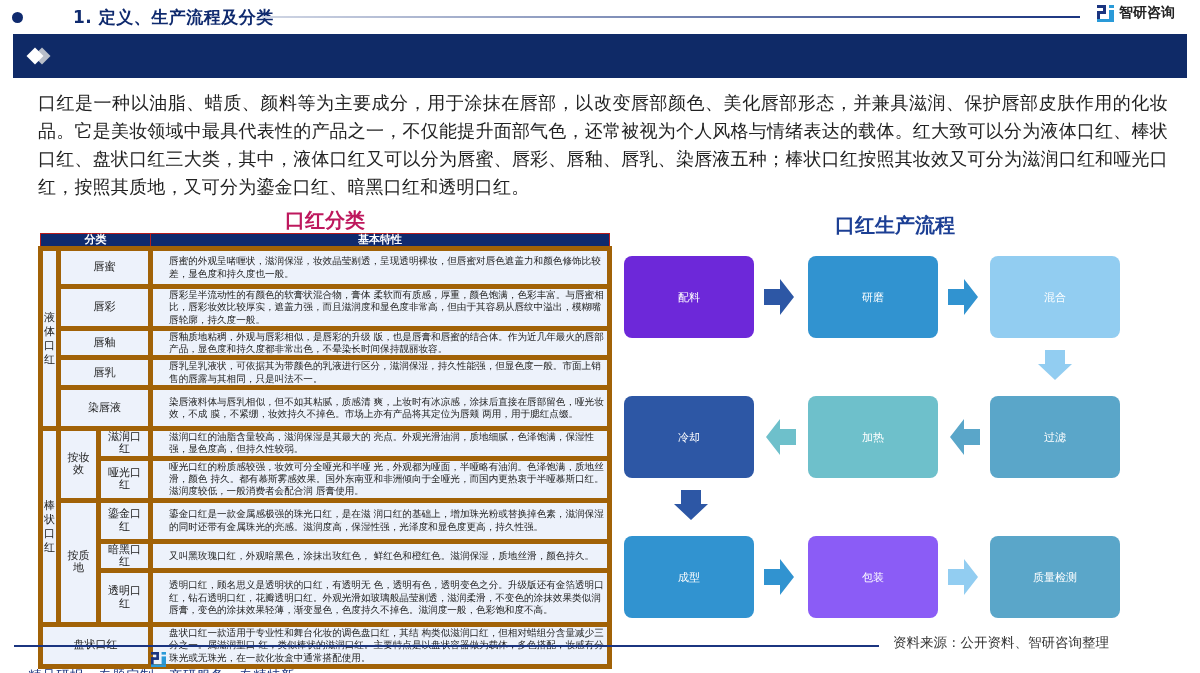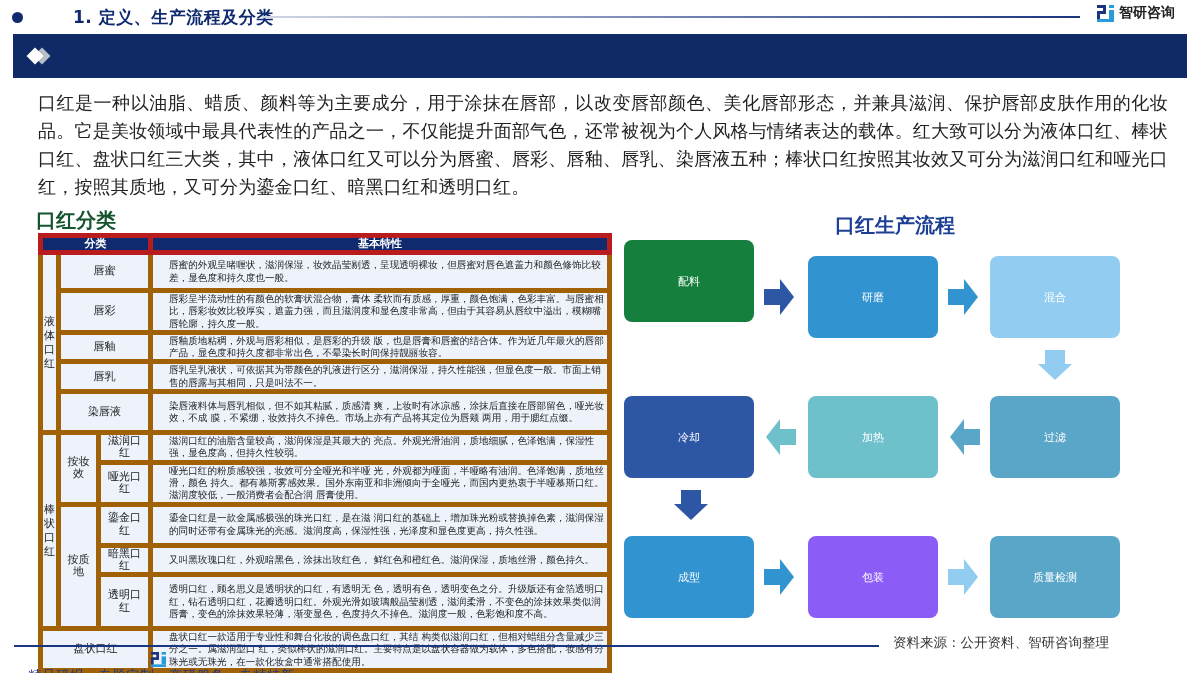--- a/index.html
+++ b/index.html
@@ -23,24 +23,24 @@
   .banner-icon .d1, .banner-icon .d2 { position: absolute; top: 2px; width: 12px; height: 12px; transform: rotate(45deg); }
   .banner-icon .d2 { left: 9px; background: #b9bec9; }
   .banner-icon .d1 { left: 2px; background: #ffffff; z-index: 2; }
   .banner-title { color: #fff; font-size: 27px; font-weight: bold; letter-spacing: 1px; }
 
   
   .intro { position: absolute; left: 38px; top: 89px; width: 1130px; font-size: 18px; line-height: 28px; color: #222;
     text-align: justify; letter-spacing: 0.2px; }
 
   
-  .tbl-title { position: absolute; left: 36px; top: 207px; width: 578px; font-size: 20px; font-weight: bold; color: #14532d; }
+  .tbl-title { position: absolute; left: 36px; top: 207px; width: 578px; text-align: center; font-size: 20px; font-weight: bold; color: #be185d; }
   .tbl-wrap { position: absolute; left: 38px; top: 233px; width: 574px; }
   table.cls { width: 574px; border-collapse: collapse; table-layout: fixed; font-size: 9.6px; line-height: 12.3px; color: #222; }
-  table.cls th { background: #0f2a6e; color: #fff; font-weight: bold; font-size: 11px; height: 12px; line-height: 12px; text-align: center; border: 5px solid #b91c1c; }
+  table.cls th { background: #0f2a6e; color: #fff; font-weight: bold; font-size: 11px; height: 12px; line-height: 12px; text-align: center; border: 1px solid #b91c1c; }
   table.cls td { background: #edf2fb; border: 5px solid #a16207; vertical-align: middle; padding: 0 2px; }
   table.cls td.c-main { text-align: center; width: 18px; font-size: 11px; line-height: 14px; padding: 0; }
   table.cls td.c-sub { text-align: center; font-size: 11px; }
   table.cls td.c-desc { text-align: left; padding-left: 16px; }
   .vtext { display: inline-block; width: 12px; word-break: break-all; white-space: normal; }
 
   
   .flow-title { position: absolute; left: 615px; top: 212px; width: 560px; text-align: center; font-size: 20px; font-weight: bold; color: #1c3f94; }
   .box { position: absolute; width: 130px; height: 82px; border-radius: 8px; display: flex; align-items: center; justify-content: center;
     color: #fff; font-size: 11px; }
@@ -146,21 +146,21 @@
       <tr style="height:41px">
         <td class="c-sub" colspan="3">盘状口红</td>
         <td class="c-desc">盘状口红一款适用于专业性和舞台化妆的调色盘口红，其结 构类似滋润口红，但相对蜡组分含量减少三分之一。属滋润型口 红，类似棒状的滋润口红。主要特点是以盘状容器做为载体，多色搭配，妆感有分珠光或无珠光，在一款化妆盒中通常搭配使用。</td>
       </tr>
     </tbody>
   </table>
 </div>
 
 <div class="flow-title">口红生产流程</div>
 
-<div class="box" style="left:624px;top:240px;background:#15803d">
+<div class="box" style="left:624px;top:256px;background:#6d28d9">
   <span>配料</span>
 </div>
 <svg class="arrow" style="left:764px;top:279px" width="30" height="36" viewBox="0 0 30 36">
   <polygon points="0,10 16,10 16,0 30,18 16,36 16,26 0,26" fill="#2d57a5"></polygon>
 </svg>
 <div class="box" style="left:808px;top:256px;background:#3193d0">
   <span>研磨</span>
 </div>
 <svg class="arrow" style="left:948px;top:279px" width="30" height="36" viewBox="0 0 30 36">
   <polygon points="0,10 16,10 16,0 30,18 16,36 16,26 0,26" fill="#3193d0"></polygon>

